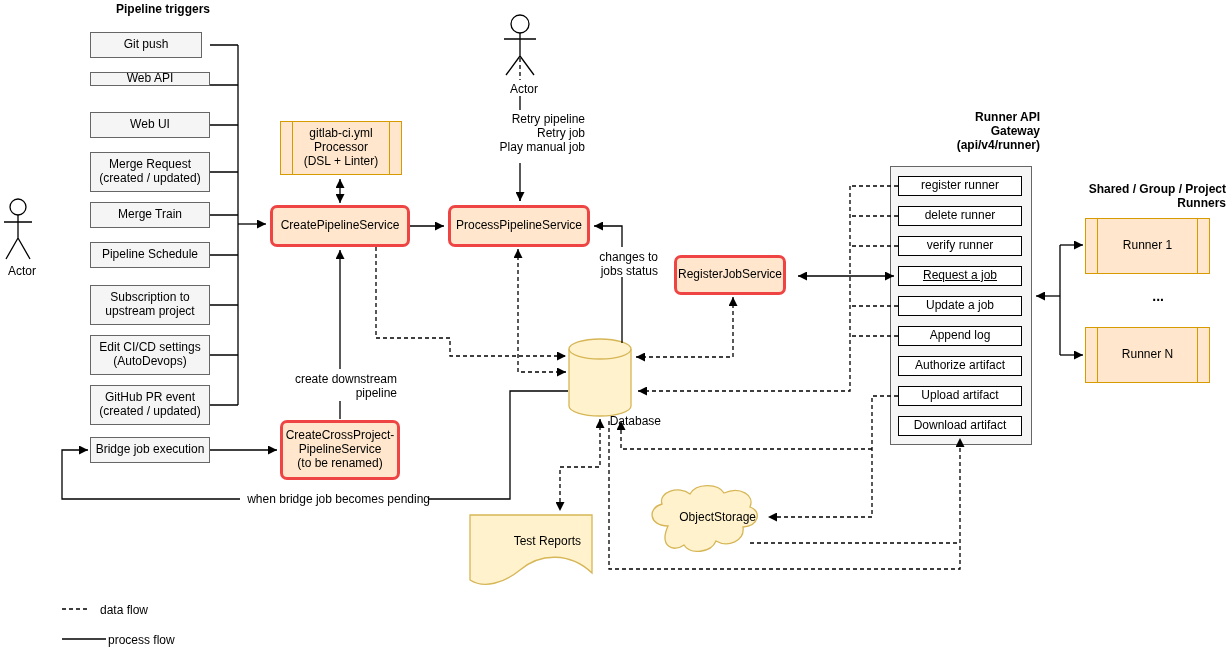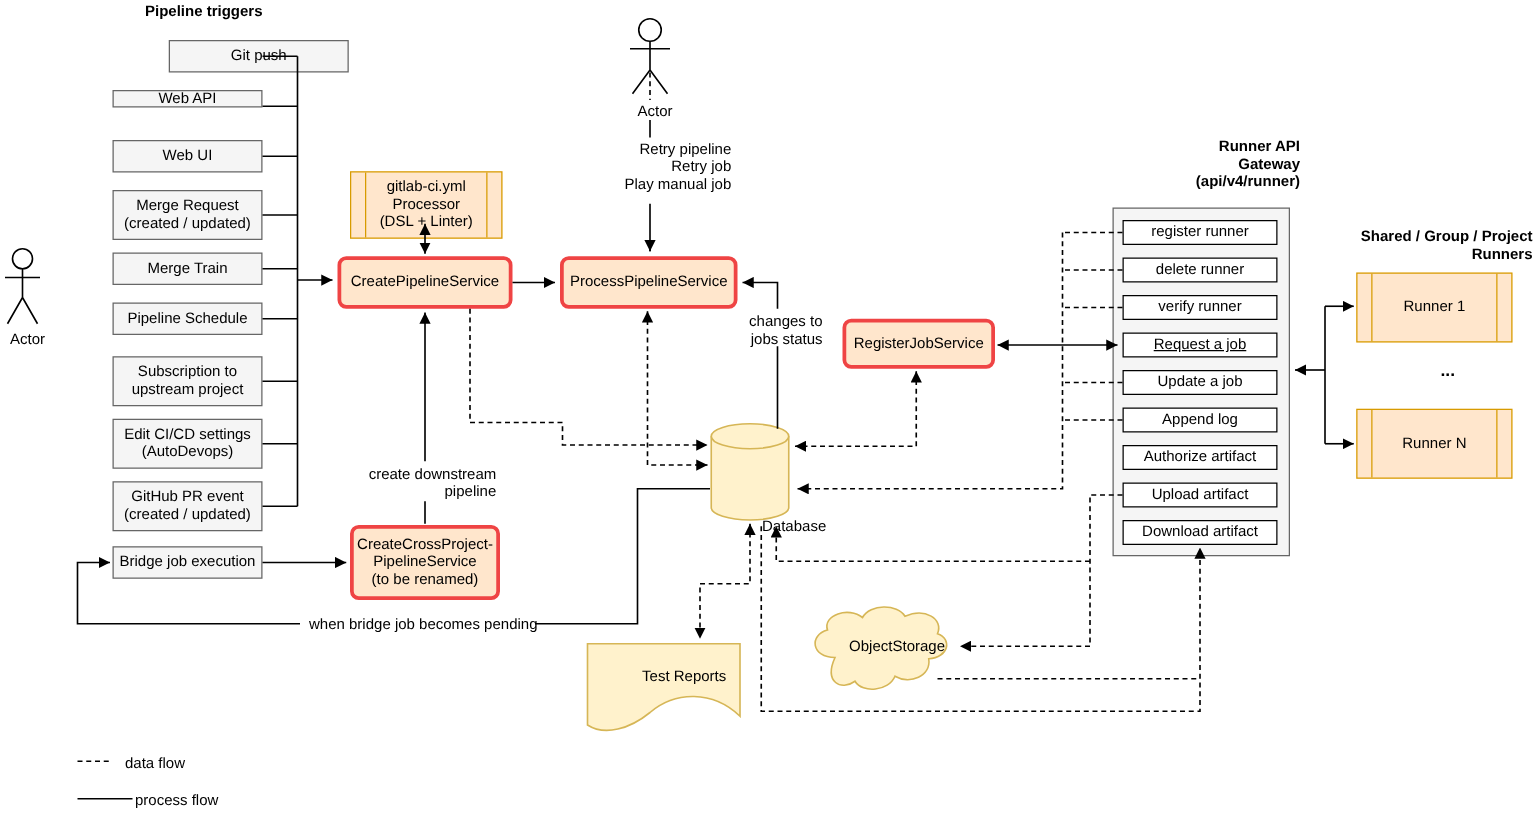--- a/index.html
+++ b/index.html
@@ -48,52 +48,52 @@
        C 711 553, 690 555, 684 545 C 673 553, 659 546, 668 526 Z" fill="#fff2cc" stroke="#d6b656" stroke-width="1.3"></path>
 
   <path d="M470 515 H592 V573 C 570 552, 540 553, 520 570 C 504 583, 484 589, 470 580 Z" fill="#fff2cc" stroke="#d6b656" stroke-width="1.3"></path>
 
   <path class="d" d="M62 609 H90"></path>
   <path class="s" d="M62 639 H106"></path>
 </svg>
 
 <div class="lbl bold" style="left:90px;top:2px;width:120px;">Pipeline triggers</div>
 
-<div class="box tbox" style="left:90px;top:32px;width:144px;height:26px;margin-left:45px;">Git push</div>
+<div class="box tbox" style="left:90px;top:32px;width:112px;height:26px;">Git push</div>
 <div class="box tbox" style="left:90px;top:72px;width:120px;height:14px;">Web API</div>
 <div class="box tbox" style="left:90px;top:112px;width:120px;height:26px;">Web UI</div>
 <div class="box tbox" style="left:90px;top:152px;width:120px;height:40px;">Merge Request
 (created / updated)</div>
 <div class="box tbox" style="left:90px;top:202px;width:120px;height:26px;">Merge Train</div>
 <div class="box tbox" style="left:90px;top:242px;width:120px;height:26px;">Pipeline Schedule</div>
 <div class="box tbox" style="left:90px;top:285px;width:120px;height:40px;">Subscription to
 upstream project</div>
 <div class="box tbox" style="left:90px;top:335px;width:120px;height:40px;">Edit CI/CD settings
 (AutoDevops)</div>
 <div class="box tbox" style="left:90px;top:385px;width:120px;height:40px;">GitHub PR event
 (created / updated)</div>
 <div class="box tbox" style="left:90px;top:437px;width:120px;height:26px;">Bridge job execution</div>
 
 <div class="lbl" style="left:0px;top:264px;width:36px;">Actor</div>
 <div class="lbl" style="left:502px;top:82px;width:36px;">Actor</div>
 <div class="lbl" style="left:455px;top:112px;width:130px;">Retry pipeline
 Retry job
 Play manual job</div>
 
-<div class="box proc" style="left:280px;top:121px;width:122px;height:54px;margin-top:16px;">
+<div class="box proc" style="left:280px;top:121px;width:122px;height:54px;">
   <div class="bar" style="left:11px;"></div>
   <div class="bar" style="right:11px;"></div>
   <span>gitlab-ci.yml
 Processor
 (DSL + Linter)</span>
 </div>
 
 <div class="box svc" style="left:270px;top:205px;width:140px;height:42px;">CreatePipelineService</div>
 <div class="box svc" style="left:448px;top:205px;width:142px;height:42px;">ProcessPipelineService</div>
-<div class="box svc" style="left:674px;top:255px;width:122px;height:40px;">RegisterJobService</div>
+<div class="box svc" style="left:674px;top:255px;width:112px;height:40px;">RegisterJobService</div>
 <div class="box svc" style="left:280px;top:420px;width:120px;height:60px;">CreateCrossProject-
 PipelineService
 (to be renamed)</div>
 
 <div class="lbl" style="left:589px;top:378px;width:72px;margin-top:36px;">Database</div>
 <div class="lbl" style="left:650px;top:510px;width:106px;">ObjectStorage</div>
 <div class="lbl" style="left:481px;top:534px;width:100px;">Test Reports</div>
 
 <div class="lbl" style="left:590px;top:250px;width:68px;">changes to
 jobs status</div>

